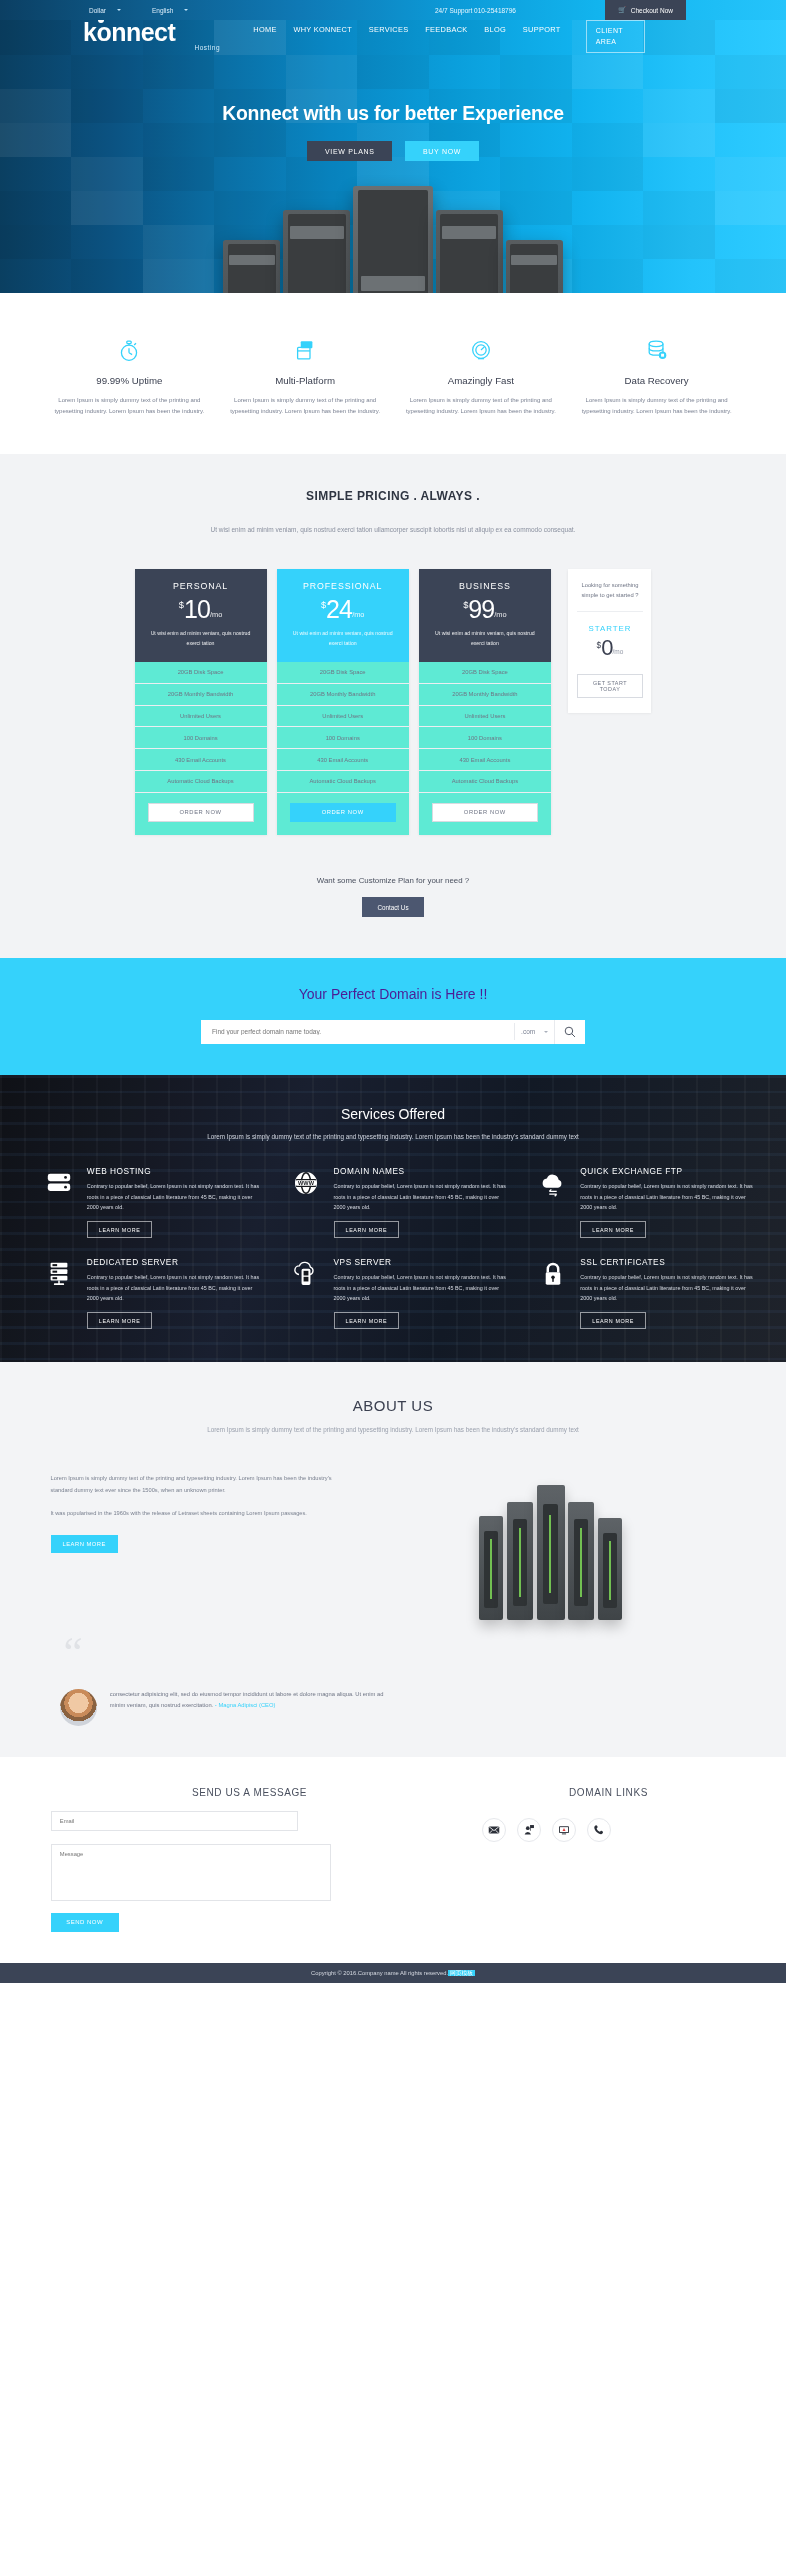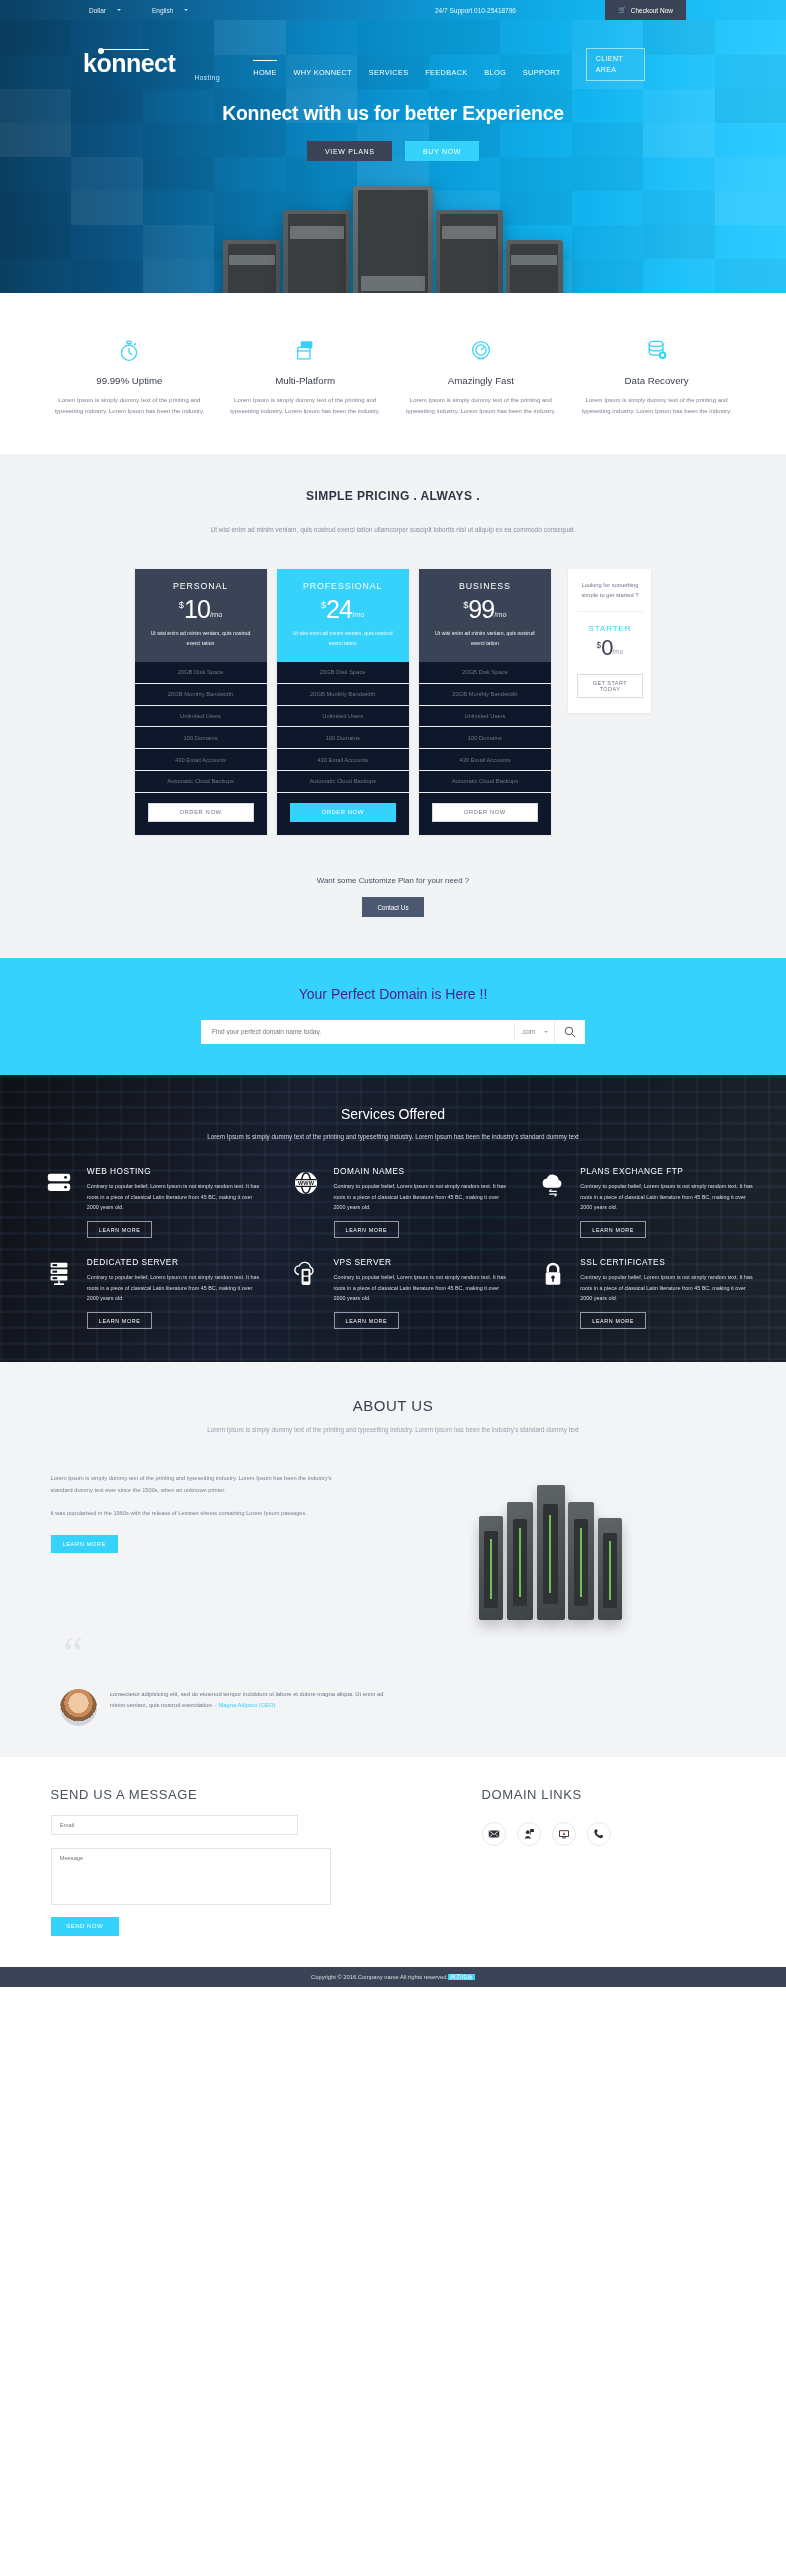--- a/index.html
+++ b/index.html
@@ -36,21 +36,21 @@
   .hero {
     height:273px;
     position:relative; overflow:hidden;
     background:linear-gradient(90deg,#0a3f61 0%,#0b5281 14%,#0a6ea4 28%,#0987c4 42%,#0a9fdc 58%,#11b3ef 74%,#23c3fb 88%,#2dcbff 100%);
   }
   .mosaic { position:absolute; inset:0; display:grid; grid-template-columns:repeat(11,1fr); grid-template-rows:repeat(8,1fr); }
   .mosaic i { display:block; }
 
   .nav {
     position:relative; z-index:5;
-    height:61px; display:flex; align-items:flex-end;
+    height:61px; display:flex; align-items:flex-start;
   }
   .logo { margin-left:83px; width:148px; position:relative; }
   .logo-main { font-size:25px; font-weight:bold; color:#fff; letter-spacing:-0.5px; line-height:1; font-family:"Liberation Sans",sans-serif;}
   .logo-plug { position:absolute; left:20.4px; top:-1.9px; width:46px; height:9.3px; border-top:1.9px solid #fff; }
   .logo-plug:before{content:"";position:absolute;left:-5.6px;top:-2.8px;width:6.5px;height:6.5px;background:#fff;border-radius:50%;}
   .logo-sub { font-size:6.5px; color:#d4ecfb; text-align:right; margin-top:-1.9px; padding-right:11px; letter-spacing:0.5px;}
 
   .menu { display:flex; align-items:center; gap:13px; margin-left:20.4px; }
   .menu a {
     font-size:7.4px; color:#ffffff; text-decoration:none; letter-spacing:0.3px;
@@ -94,21 +94,21 @@
   .feat-ico svg { display:block; }
   .feat-title { margin-top:11px; font-size:9.7px; color:#3b4050; }
   .feat-desc { margin-top:8.3px; font-size:6px; line-height:1.85; color:#7b8293; }
 
   
   .pricing { background:#f2f3f5; padding:35px 0 41px; }
   .sec-title { text-align:center; font-size:12px; font-weight:bold; letter-spacing:0.4px; color:#2f3542; }
   .sec-sub { text-align:center; font-size:6.5px; color:#8a909f; line-height:2; margin-top:20.4px; width:574px; margin-left:auto; margin-right:auto;}
 
   .plans { display:flex; justify-content:center; gap:10.2px; margin-top:33px; align-items:flex-start; }
-  .plan { width:132px; background:#0f172a; box-shadow:0 0.9px 2.8px rgba(0,0,0,.08); }
+  .plan { width:132px; background:#5eead4; box-shadow:0 0.9px 2.8px rgba(0,0,0,.08); }
   .plan-head { padding:12px 9.3px 13px; text-align:center; color:#fff; }
   .plan.dark .plan-head { background:#3b4456; }
   .plan.cyan .plan-head { background:#35d2fb; }
   .plan-name { font-size:8.8px; letter-spacing:0.9px; }
   .plan-price { margin-top:5.6px; line-height:1; display:flex; align-items:flex-start; justify-content:center; }
   .cur { font-size:9.3px; margin-top:3.7px; font-weight:300; }
   .amt { font-size:25px; font-weight:300; letter-spacing:-0.9px; }
   .per { font-size:7.4px; align-self:flex-end; margin-bottom:3.7px; opacity:.9; }
   .plan-note { margin-top:7.4px; font-size:5.2px; line-height:1.9; opacity:.92; padding:0 5.6px;}
   .plan-feats { }
@@ -178,21 +178,21 @@
   .avatar { width:37px; height:37px; border-radius:50%; overflow:hidden; flex-shrink:0;
     background:radial-gradient(circle at 50% 38%, #f0c9a4 0 34%, #c98b5a 34% 48%, #8a6240 48% 62%, #cfd3da 62% 100%); }
   .testi-text { font-size:5.8px; color:#6e7484; line-height:2.05; max-width:287px;}
   .testi-author { color:#35d2fb; }
 
   
   .contact { background:#ffffff; padding:30px 0 31px; }
   .contact-row { width:685px; margin:0 auto; display:flex; }
   .contact-left { width:398px; }
   .contact-right { flex:1; padding-left:33px;}
-  .col-title { font-size:13px; color:#4a505f; letter-spacing:0.6px; }
+  .col-title { font-size:10px; color:#4a505f; letter-spacing:0.6px;text-align:center; }
   .field { display:block; width:247px; height:20.4px; border:0.9px solid #e2e4e8; margin-top:13px; font-size:5.8px; color:#b3b8c2; padding:0 8.3px; outline:none; font-family:"Liberation Sans",sans-serif; background:#fff;}
   textarea.field { height:57px; padding-top:6.5px; resize:none; width:280px; }
   .send-btn { margin-top:12px; background:#35d2fb; color:#fff; border:none; font-size:6px; letter-spacing:0.5px; padding:6.5px 15.7px; cursor:pointer; }
   .qlinks { display:flex; gap:11px; margin-top:20.4px; }
   .qlink { width:24px; height:24px; border-radius:50%; border:0.9px solid #e6e8ec; display:flex; align-items:center; justify-content:center; cursor:pointer; background:#fff;}
 
   
   .footer { background:#3b4456; height:20.4px; display:flex; align-items:center; justify-content:center; }
   .footer-txt { font-size:5.8px; color:#d7dbe3; }
   .footer-badge { background:#35d2fb; color:#fff; padding:0 1.9px; }
@@ -579,21 +579,21 @@
         </div>
 
         <div class="svc-card">
           <div class="svc-ico">
             <svg width="28" height="28" viewBox="0 0 30 30" fill="#ffffff">
               <path d="M8 20 a5 5 0 0 1 0.4 -9.9 a6.6 6.6 0 0 1 12.6 1.4 a4.4 4.4 0 0 1 -0.6 8.5 z"></path>
               <path d="M11 24 h8 M11 24 l2.2 -2.2 M19 27 h-8 M19 27 l-2.2 2.2" stroke="#fff" stroke-width="1.4" fill="none"></path>
             </svg>
           </div>
           <div>
-            <div class="svc-name">PLANS EXCHANGE FTP</div>
+            <div class="svc-name">QUICK EXCHANGE FTP</div>
             <div class="svc-desc">Contrary to popular belief, Lorem Ipsum is not simply random text. It has roots in a piece of classical Latin literature from 45 BC, making it over 2000 years old.</div>
             <button class="learn">LEARN MORE</button>
           </div>
         </div>
 
         <div class="svc-card">
           <div class="svc-ico">
             <svg width="28" height="28" viewBox="0 0 30 30" fill="#ffffff">
               <rect x="6" y="3" width="18" height="5" rx="1"></rect>
                 <rect x="8" y="4.4" width="5" height="2.2" fill="#16181d"></rect>

